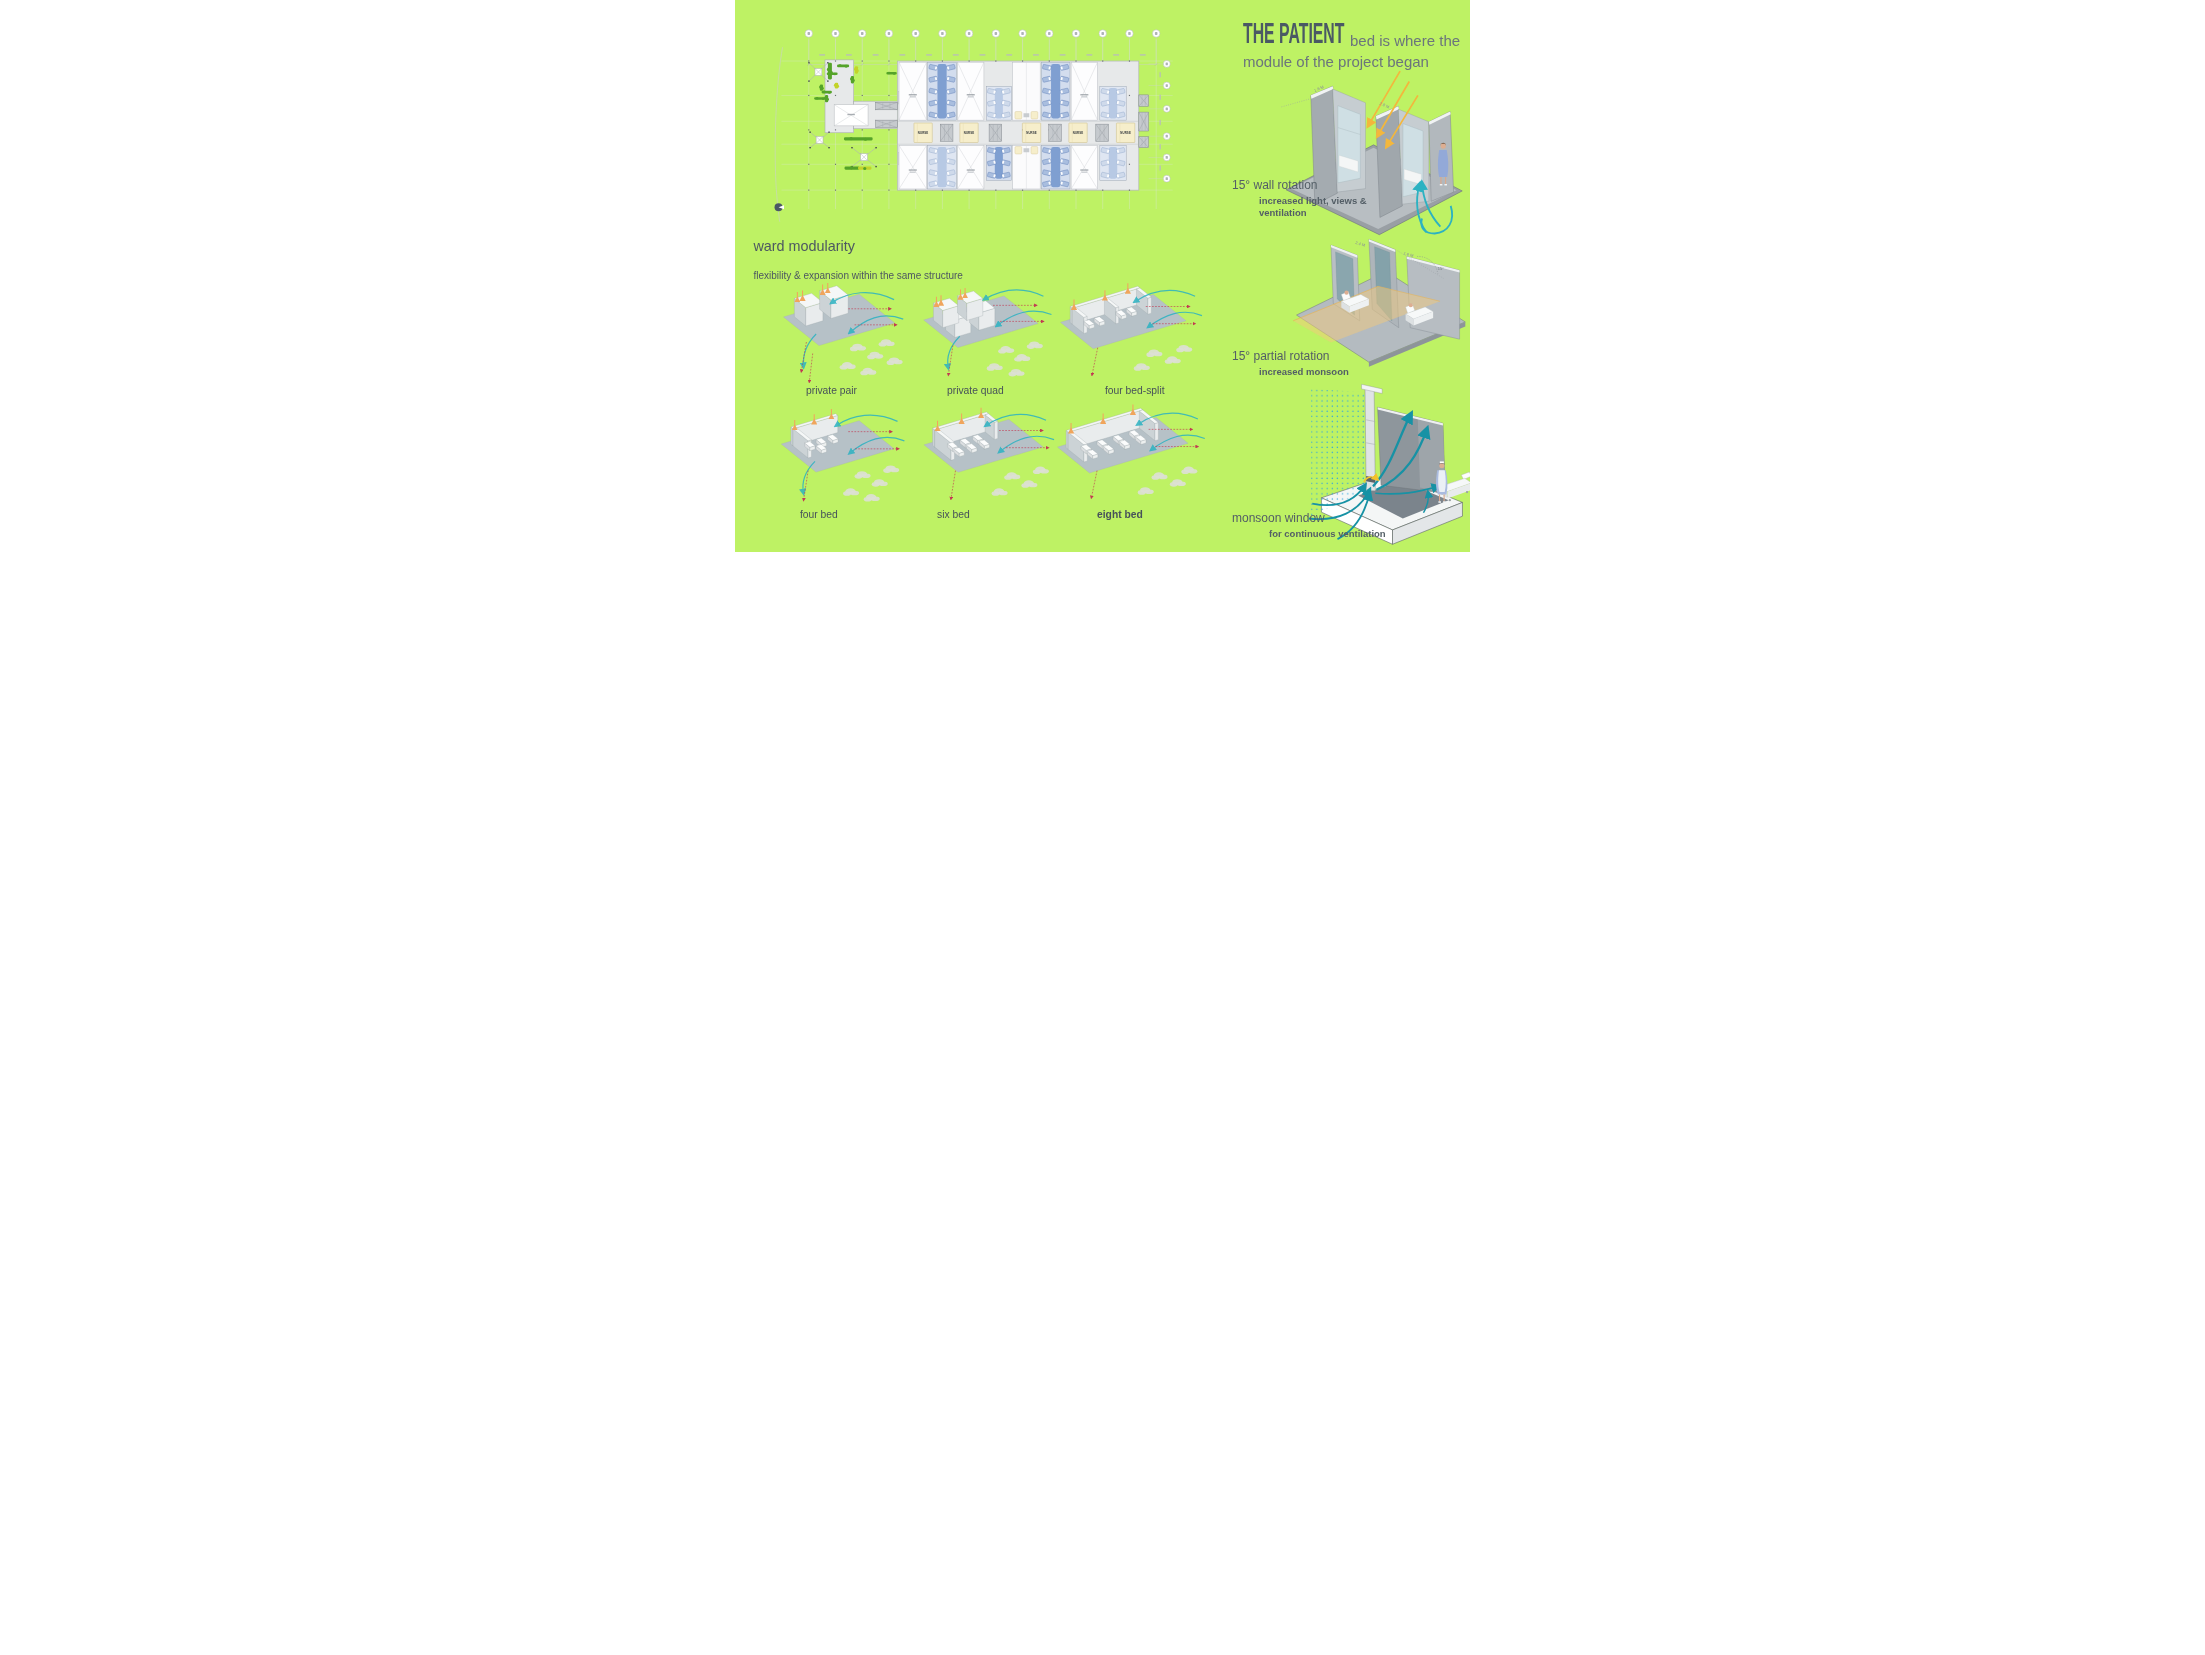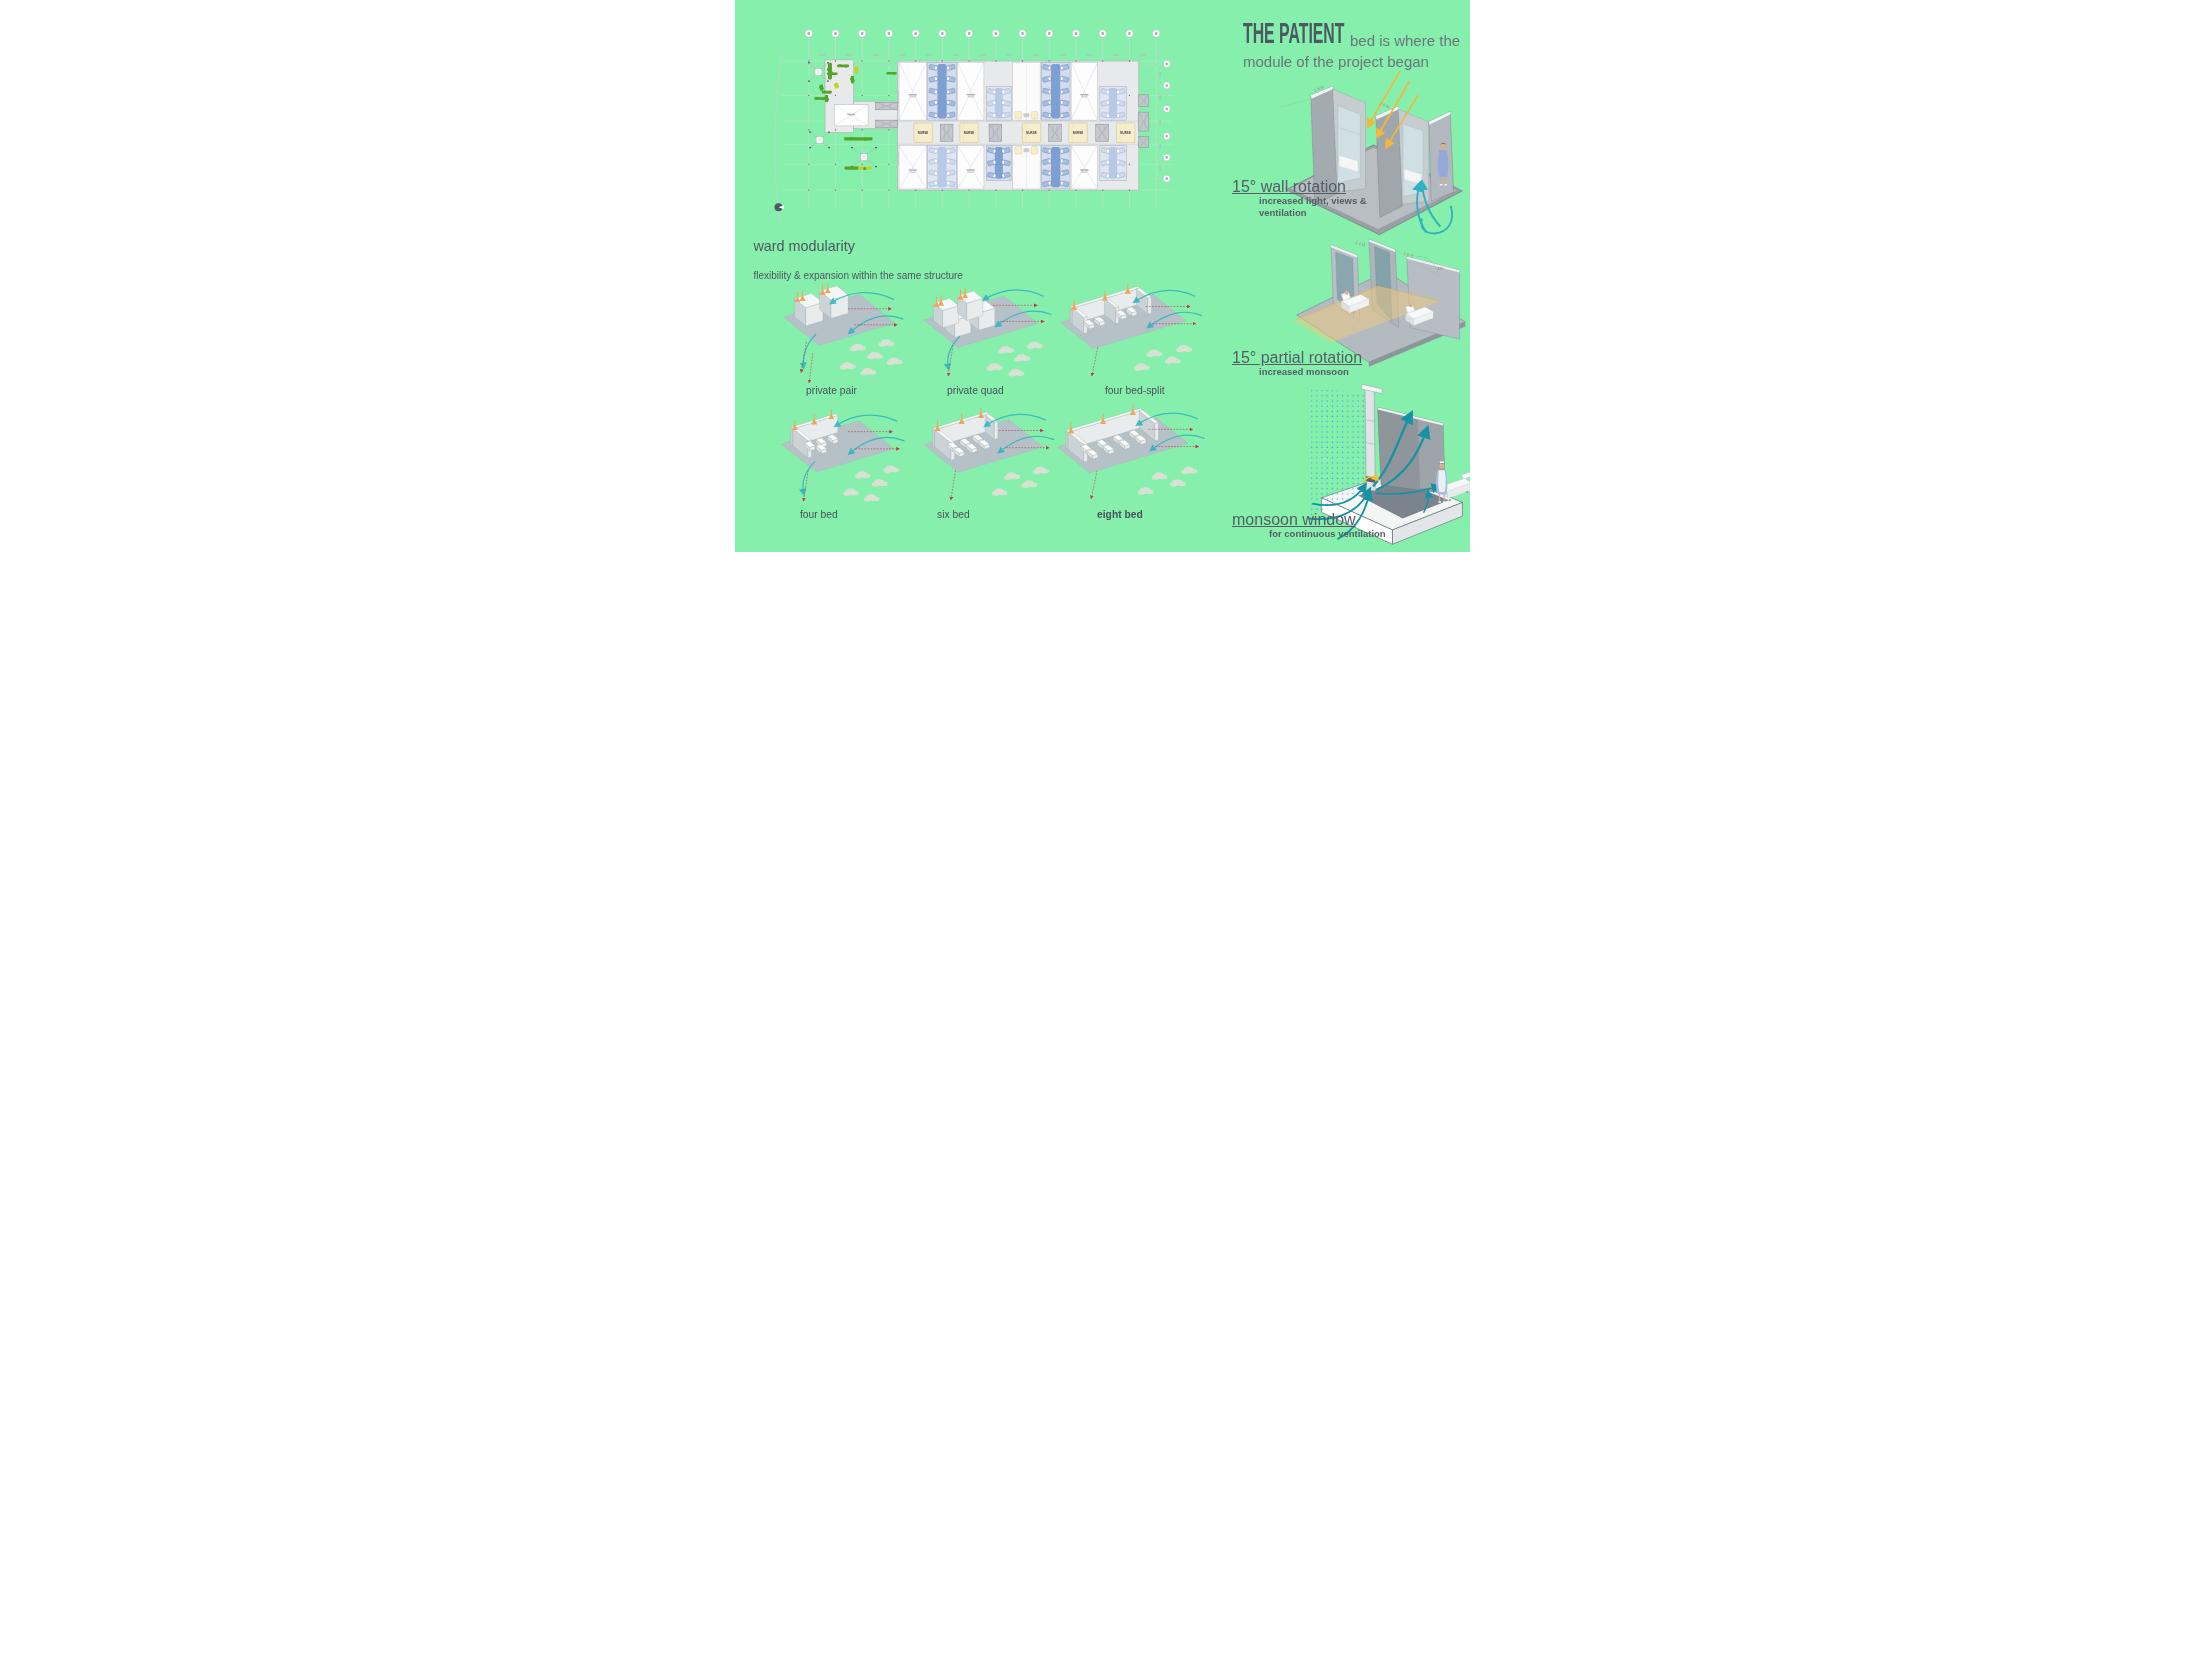--- a/index.html
+++ b/index.html
@@ -1,29 +1,29 @@
 <!DOCTYPE html>
 <html style="font-size:9.2px"><head>
 <meta charset="utf-8">
 <style>
   html,body{margin:0;padding:0;background:#fff;}
   body{font-family:"Liberation Sans", sans-serif;}
-  .board{position:relative;width:735px;height:552px;background:#86efac;overflow:hidden;margin:0 auto;}
+  .board{position:relative;width:735px;height:552px;background:#bef264;overflow:hidden;margin:0 auto;}
   .abs{position:absolute;}
   svg{display:block;font-family:"Liberation Sans", sans-serif;}
   
   .title-line1{display:flex;align-items:flex-end;white-space:nowrap;}
   .t-strong-box{width:107px;overflow:visible;}
   .t-strong{display:inline-block;transform:scale(.60,1.10);transform-origin:left bottom;font-size:26.4px;font-weight:bold;color:#4a5964;letter-spacing:0;white-space:nowrap;}
   .t-tail{font-size:15px;color:#6b757c;padding-bottom:1.7px;text-align:center;}
   .t-line2{font-size:15px;color:#6b757c;margin-top:2.3px;}
   
   .sec-h{font-size:14.4px;color:#4d5861;}
   .sec-sub{font-size:10px;color:#4d5861;margin-top:1.7px;}
-  .diag-h{font-size:16px;color:#535e66;white-space:nowrap;text-decoration:underline;}
+  .diag-h{font-size:12px;color:#535e66;white-space:nowrap;}
   .diag-sub{font-size:9.5px;color:#535e66;white-space:nowrap;font-weight:bold;}
   .mod-label{font-size:10.3px;color:#47525a;text-align:left;width:126px;}
 </style>
 </head>
 <body>
 
 <div class="board">
 
   <svg id="fp" class="abs" style="left:11.5px;top:16px;" width="436" height="214" viewBox="0 0 760 372">
       <g>

